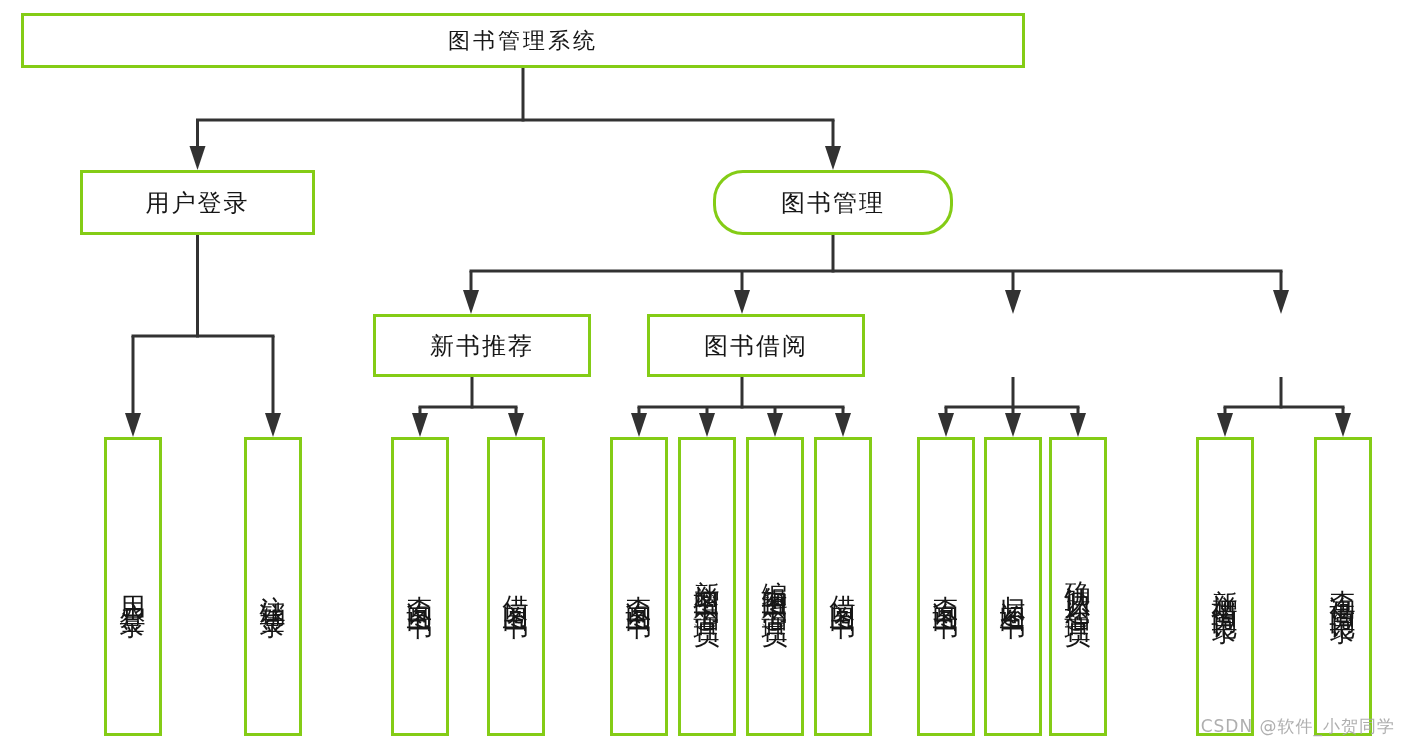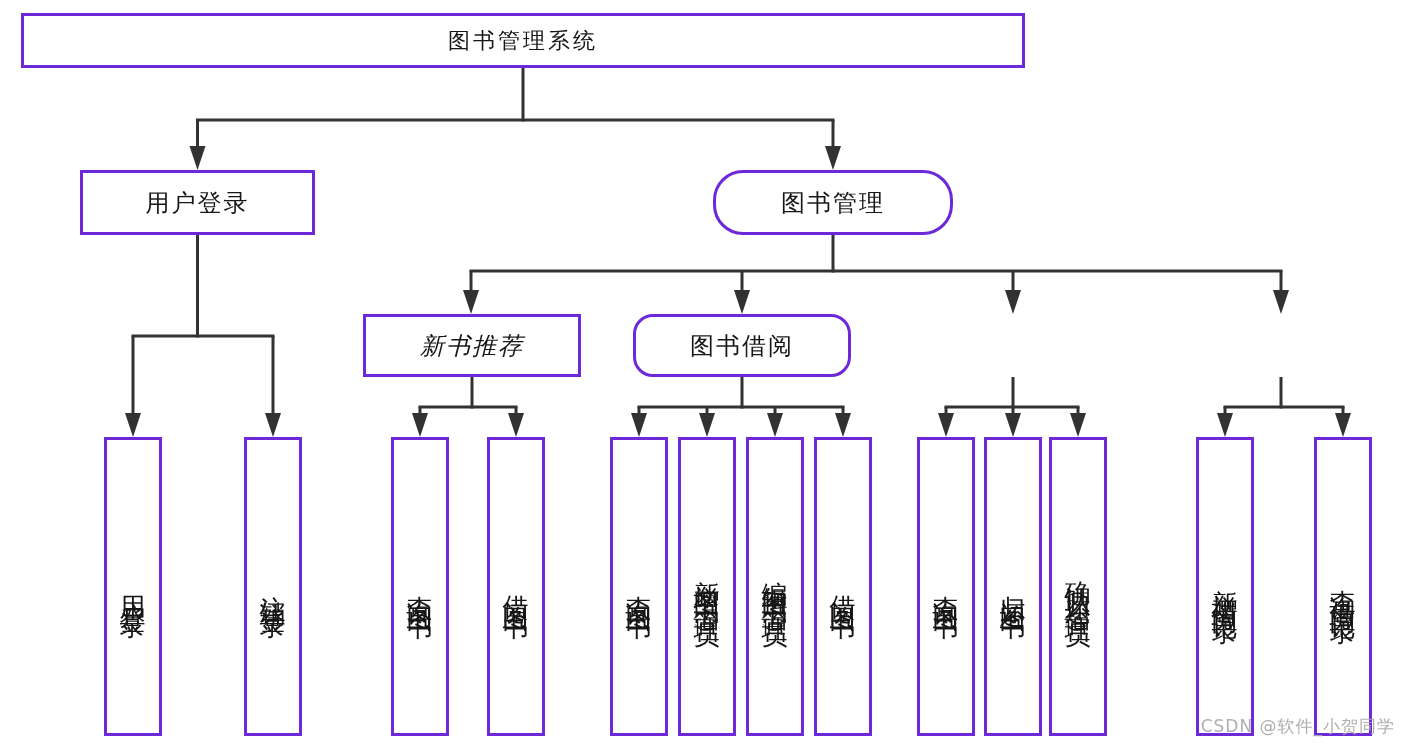--- a/index.html
+++ b/index.html
@@ -21,21 +21,21 @@
     left: 0; top: 0;
     width: 1405px; height: 747px;
     z-index: 1;
   }
   .wires line { stroke: #323232; stroke-width: 3; }
   .wires polygon { fill: #323232; }
   .box {
     position: absolute;
     box-sizing: border-box;
     background: #ffffff;
-    border: 3px solid #6d28d9;
+    border: 3px solid #84cc16;
     display: flex;
     align-items: center;
     justify-content: center;
     z-index: 2;
     color: #161616;
   }
   .hlabel {
     font-size: 24px;
     letter-spacing: 2px;
     white-space: nowrap;
@@ -50,22 +50,22 @@
     letter-spacing: 6px;
     white-space: nowrap;
     color: #161616;
     max-height: 291px;
   }
   
   .b-root  { left: 21px;  top: 13px;  width: 1004px; height: 55px; }
   .b-user  { left: 80px;  top: 170px; width: 235px;  height: 65px; }
   .b-mgmt  { left: 713px; top: 170px; width: 240px;  height: 65px; border-radius: 30px; }
   .b-l3    { top: 314px;  width: 218px; height: 63px; }
-  .b-rec   { left: 363px; font-style: italic; }
-  .b-bor   { left: 633px; border-radius: 20px; }
+  .b-rec   { left: 373px; }
+  .b-bor   { left: 647px; }
   .b-cur   { left: 904px; }
   .b-his   { left: 1172px; }
   .leaf    { top: 437px; width: 58px; height: 299px; }
   .lf1  { left: 104px; }  .lf2  { left: 244px; }
   .lf3  { left: 391px; }  .lf4  { left: 487px; }
   .lf5  { left: 610px; }  .lf6  { left: 678px; }
   .lf7  { left: 746px; }  .lf8  { left: 814px; }
   .lf9  { left: 917px; }  .lf10 { left: 984px; }
   .lf11 { left: 1049px; }
   .lf12 { left: 1196px; } .lf13 { left: 1314px; }

